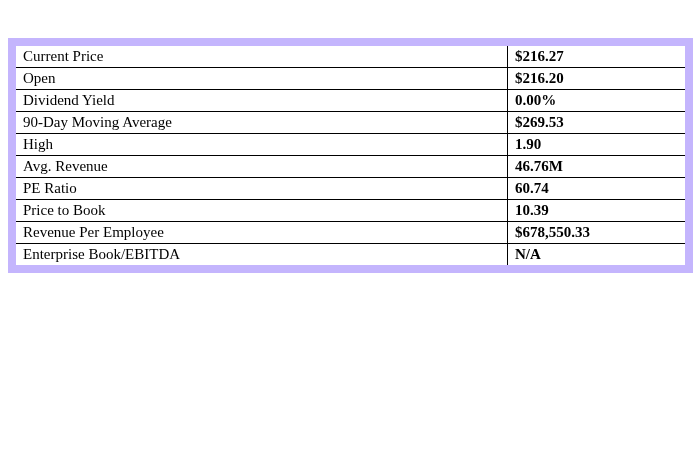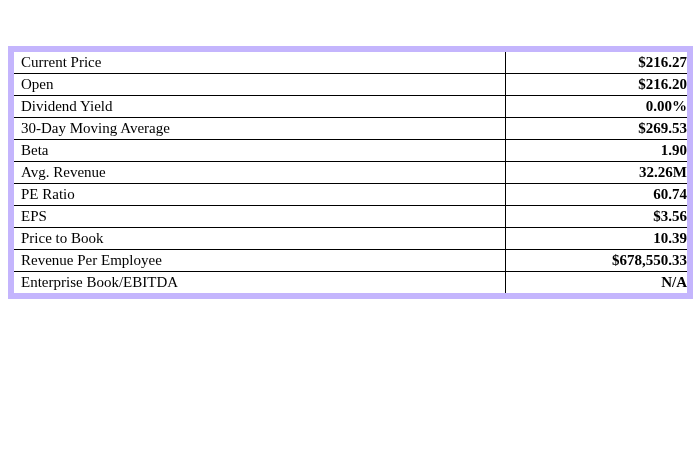--- a/index.html
+++ b/index.html
@@ -14,76 +14,72 @@
   }
   .page {
     position: relative;
     width: 700px;
     height: 450px;
     background: #ffffff;
   }
   table.stats {
     position: absolute;
     left: 8px;
-    top: 46px;
+    top: 38px;
     width: 685px;
     border-collapse: collapse;
     table-layout: fixed;
-    border: 6px solid #c4b5fd;
+    border: 8px solid #c4b5fd;
   }
   table.stats td {
     border: 1px solid #000000;
     height: 20px;
     font-size: 15px;
     line-height: 19px;
     padding: 0 0 1px 7px;
     white-space: nowrap;
     overflow: hidden;
     vertical-align: middle;
   }
   td.label-cell { width: 484px; font-weight: normal; }
-  td.value-cell { font-weight: bold; text-align: right; }
+  td.value-cell { font-weight: bold; }
 </style>
 </head>
 <body>
 
 <div class="page">
   <table class="stats">
     <tbody>
       <tr>
         <td class="label-cell">Current Price</td>
         <td class="value-cell">$216.27</td>
       </tr>
       <tr>
         <td class="label-cell">Open</td>
         <td class="value-cell">$216.20</td>
       </tr>
       <tr>
         <td class="label-cell">Dividend Yield</td>
         <td class="value-cell">0.00%</td>
       </tr>
       <tr>
-        <td class="label-cell">30-Day Moving Average</td>
+        <td class="label-cell">90-Day Moving Average</td>
         <td class="value-cell">$269.53</td>
       </tr>
       <tr>
-        <td class="label-cell">Beta</td>
+        <td class="label-cell">High</td>
         <td class="value-cell">1.90</td>
       </tr>
       <tr>
         <td class="label-cell">Avg. Revenue</td>
-        <td class="value-cell">32.26M</td>
+        <td class="value-cell">46.76M</td>
       </tr>
       <tr>
         <td class="label-cell">PE Ratio</td>
         <td class="value-cell">60.74</td>
-      </tr>
-      <tr>
-        <td class="label-cell">EPS</td>
-        <td class="value-cell">$3.56</td>
       </tr>
       <tr>
         <td class="label-cell">Price to Book</td>
         <td class="value-cell">10.39</td>
       </tr>
       <tr>
         <td class="label-cell">Revenue Per Employee</td>
         <td class="value-cell">$678,550.33</td>
       </tr>
       <tr>

